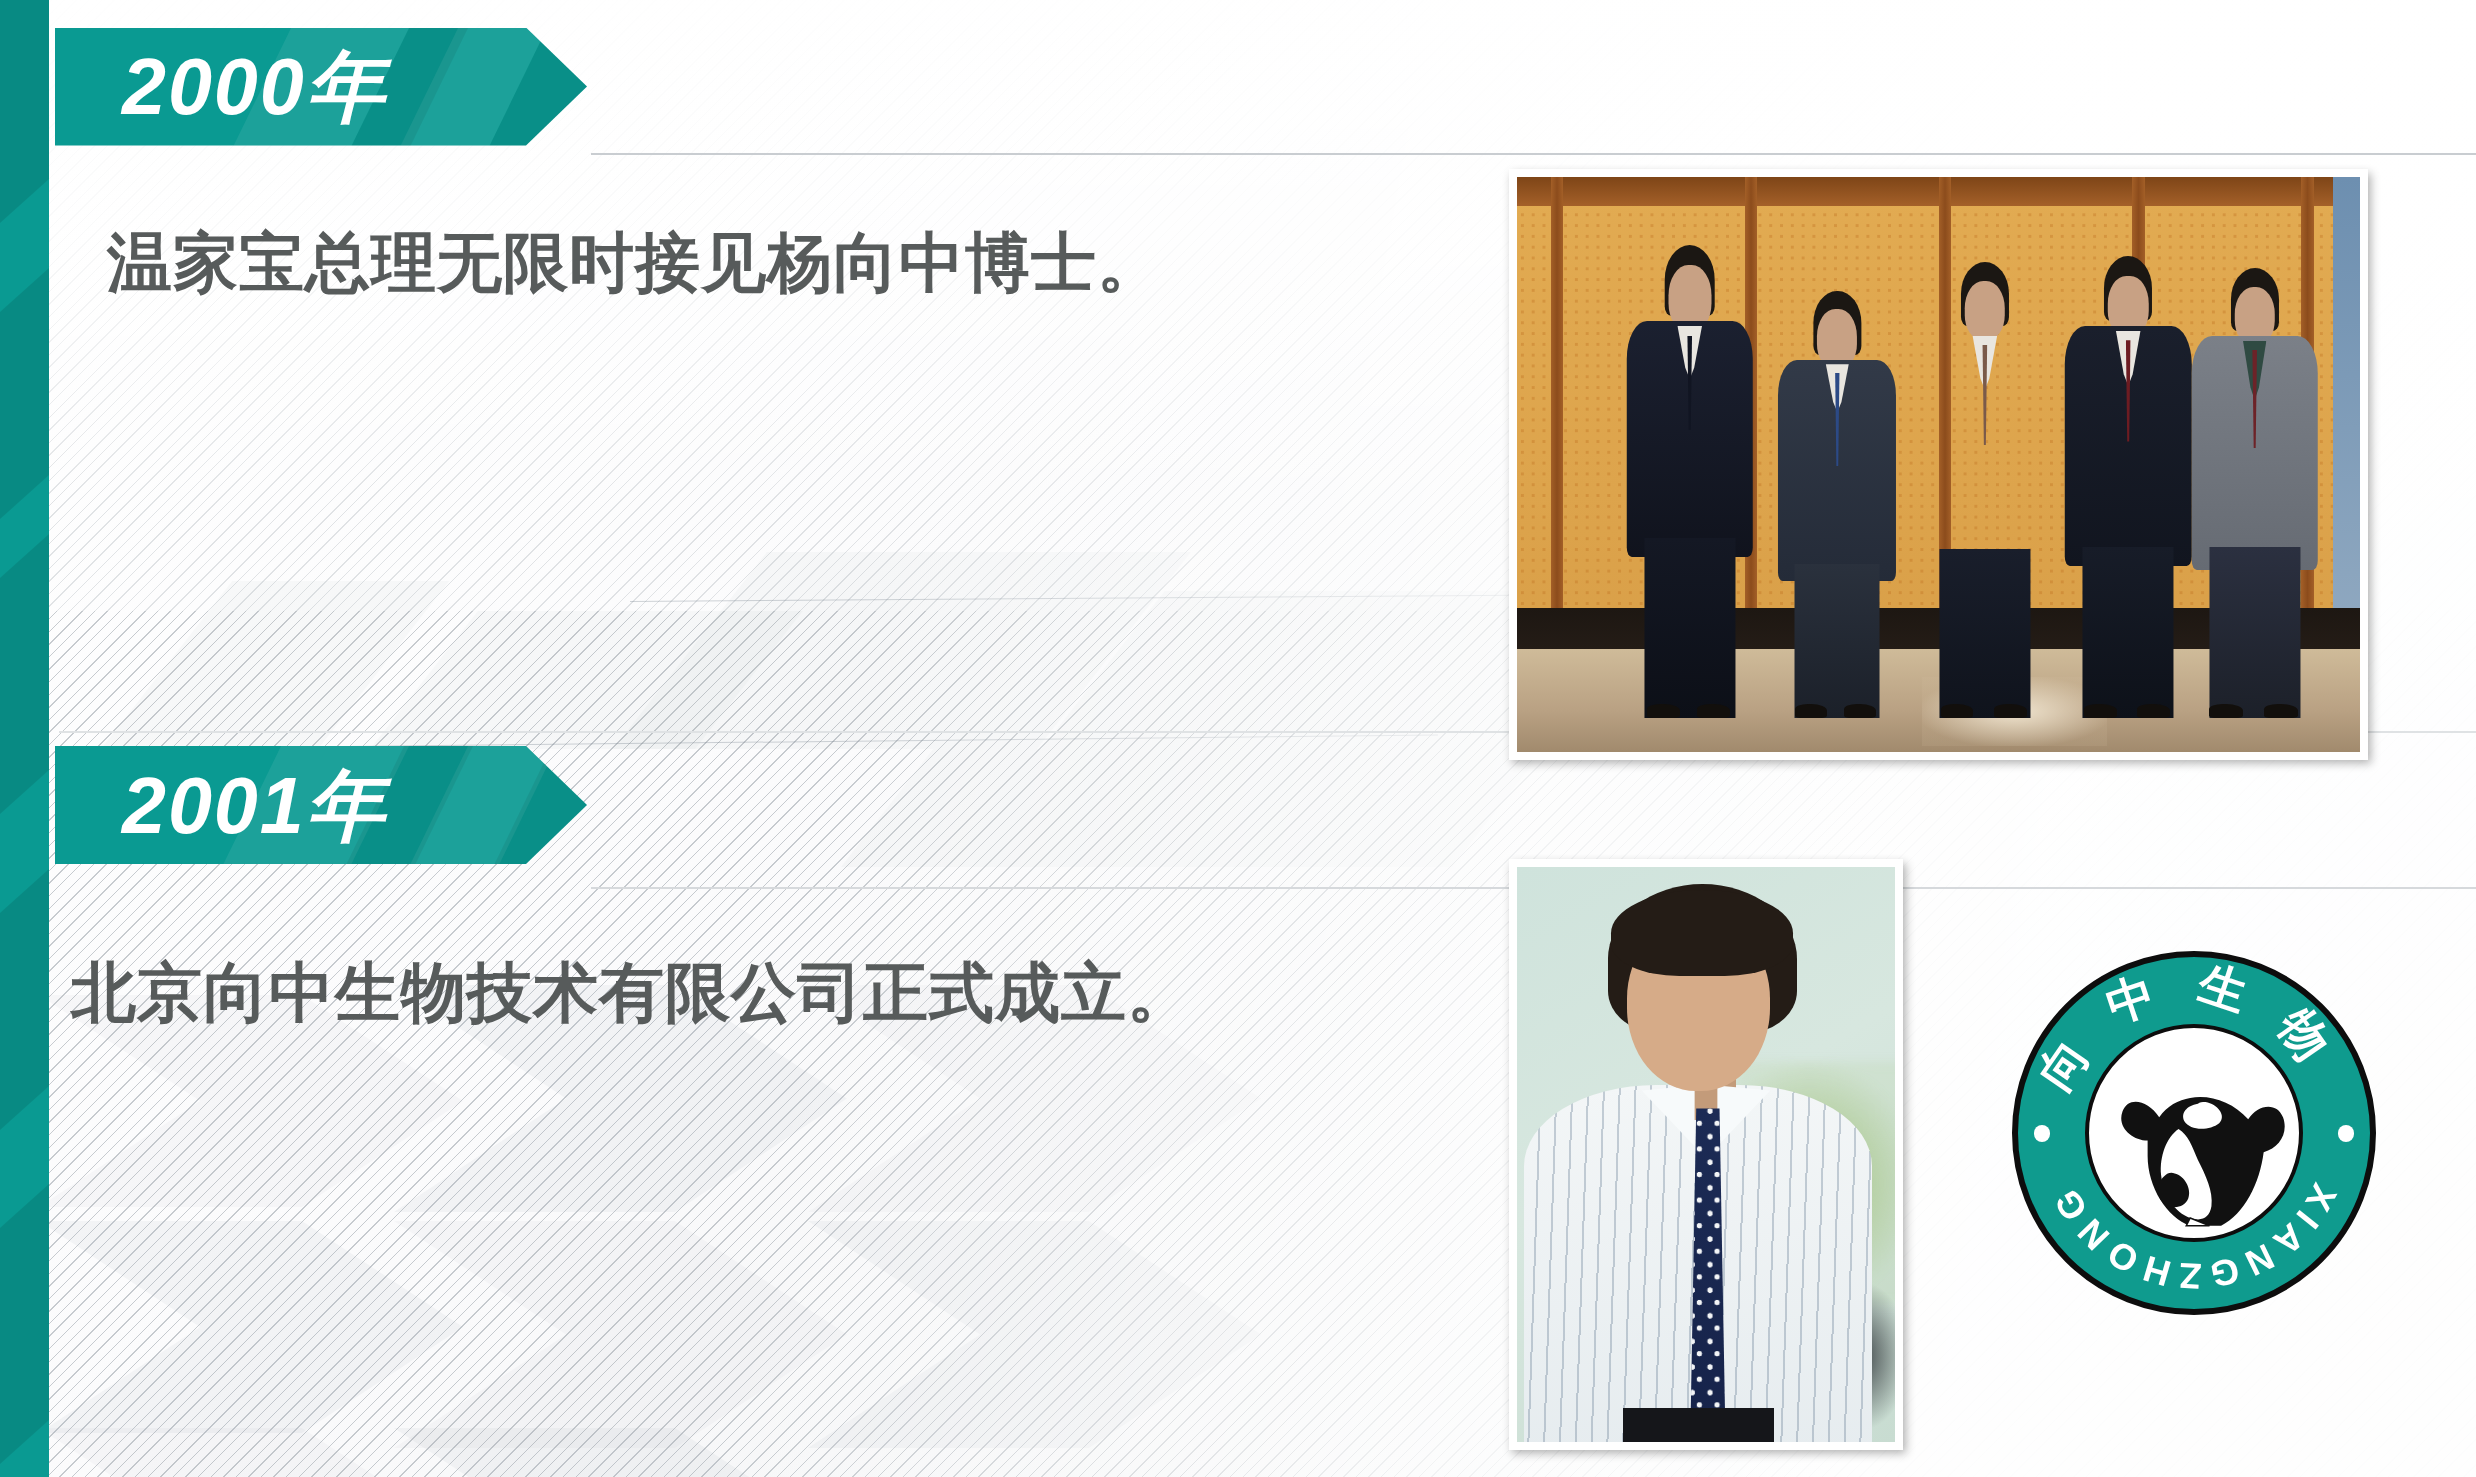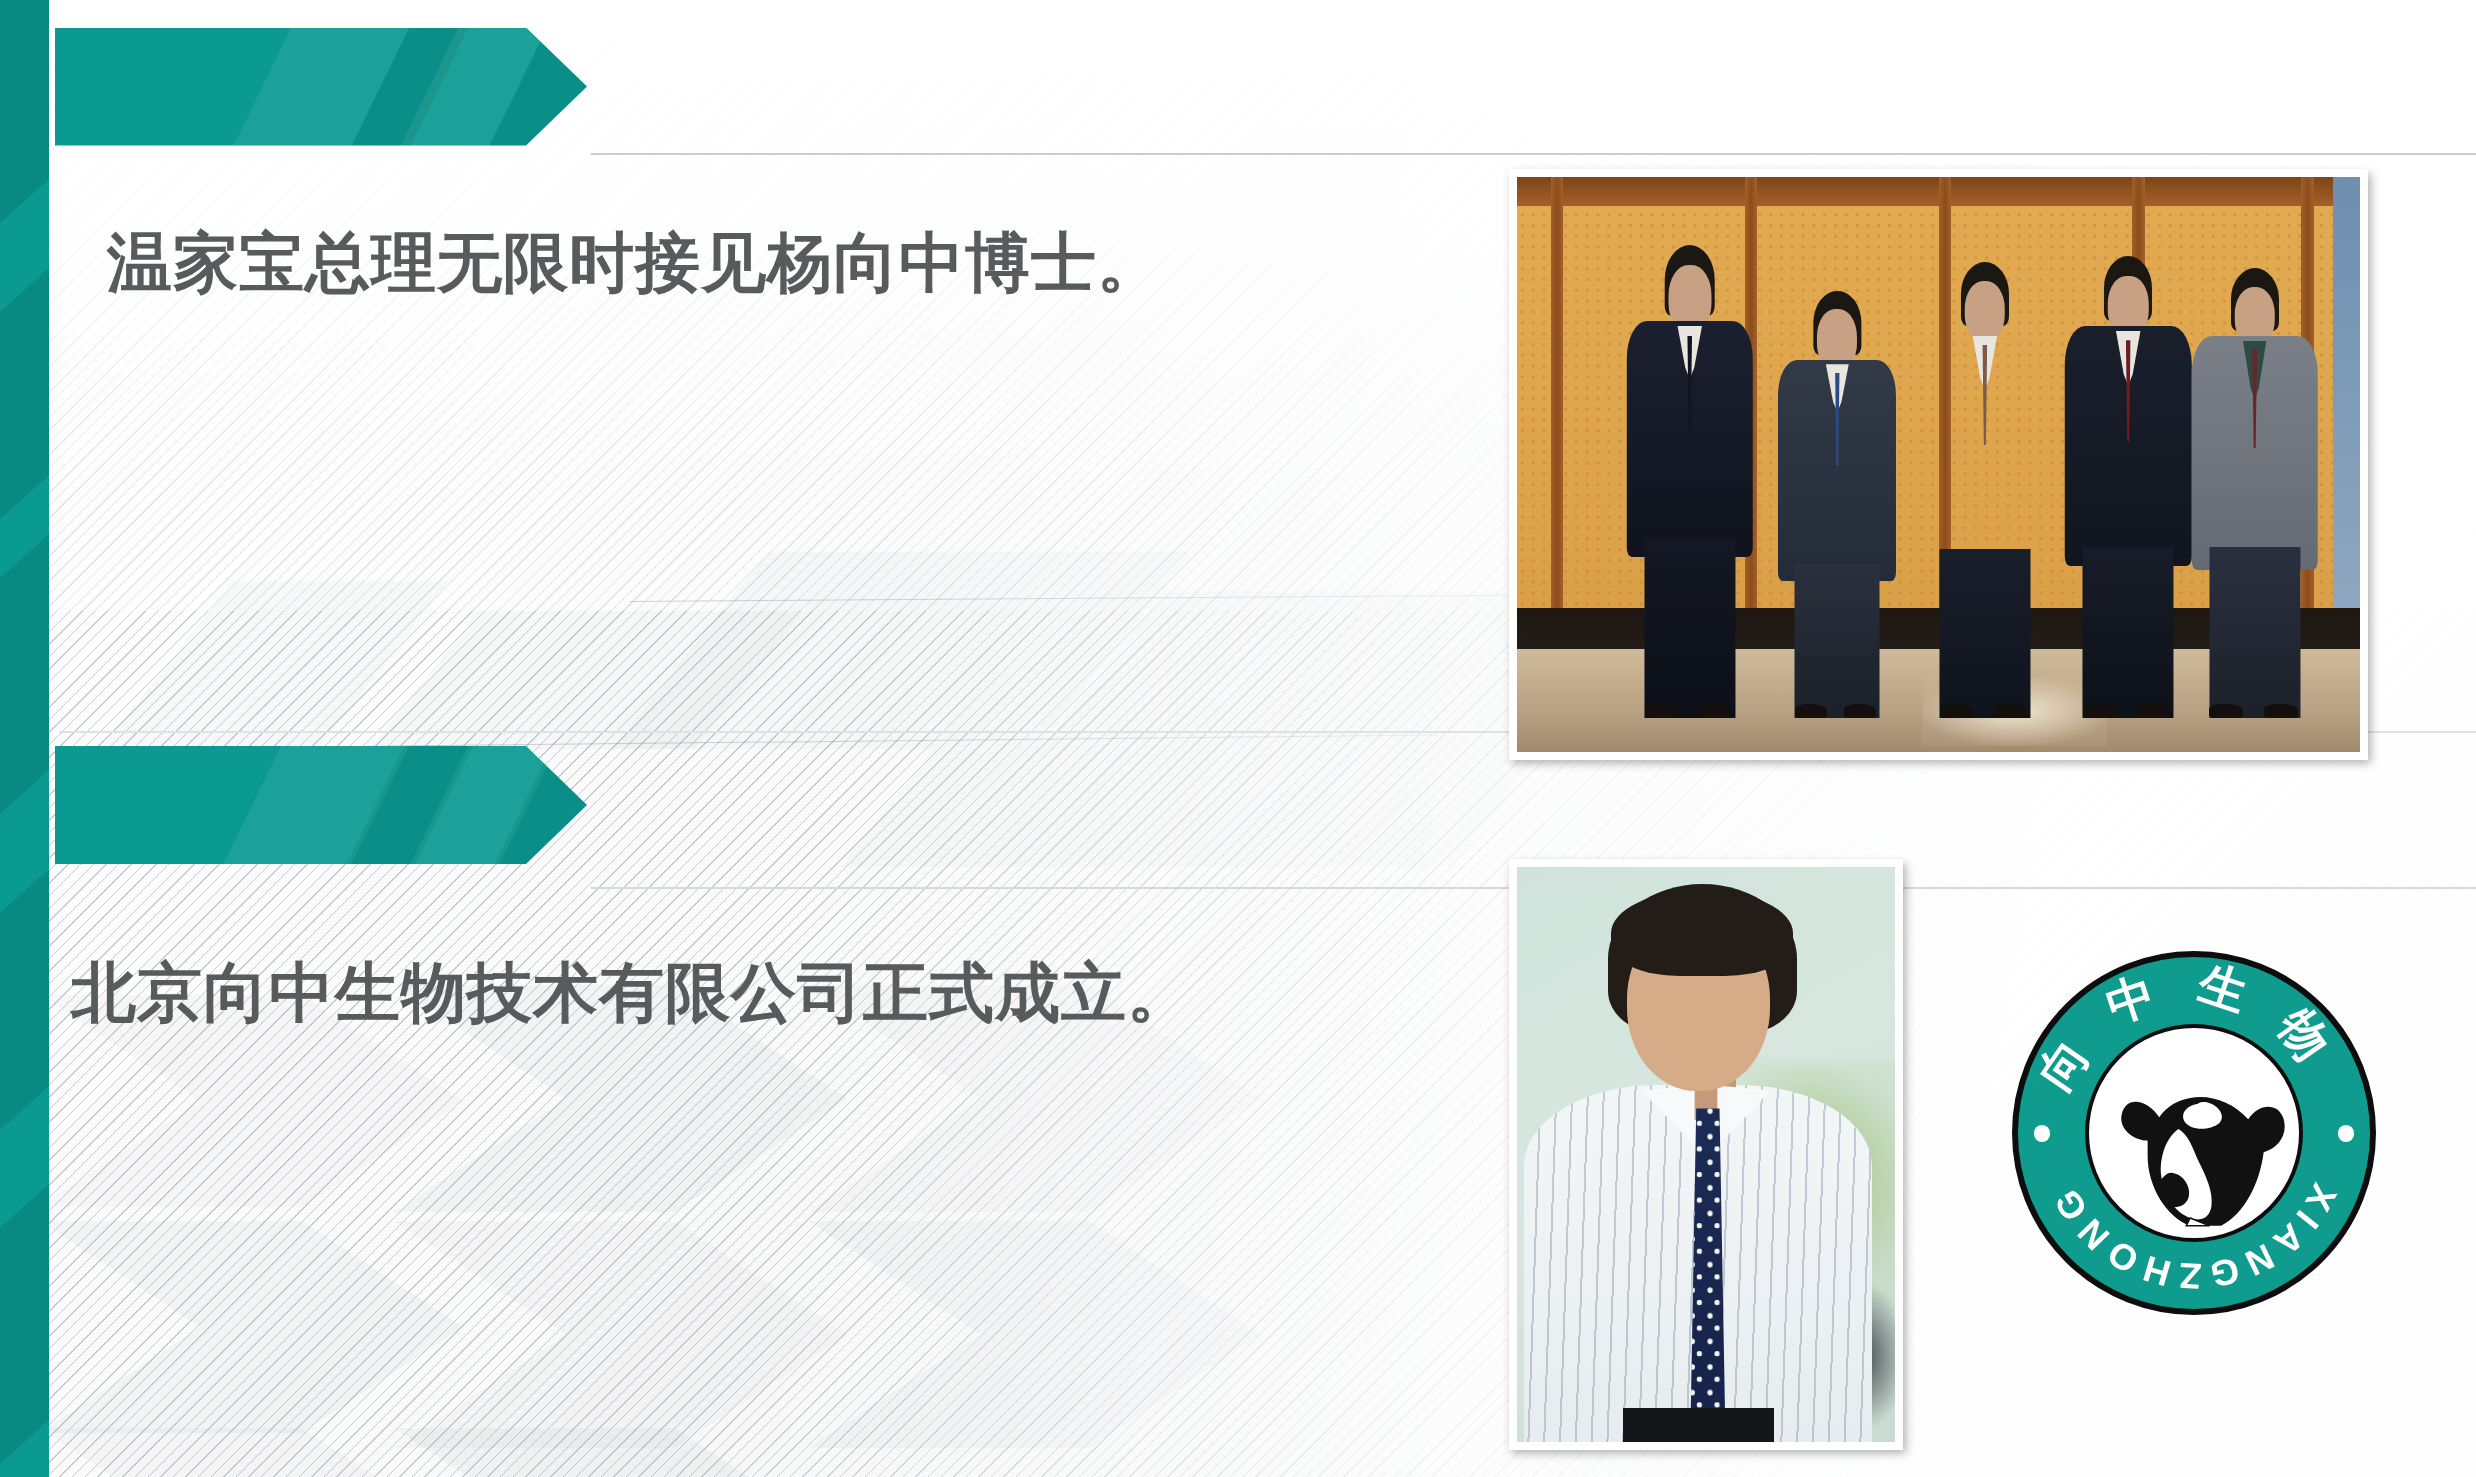--- a/index.html
+++ b/index.html
@@ -390,20 +390,21 @@
 
   <div class="hrule" style="left:591px; top:153px; right:0;"></div>
   <div class="hrule" style="left:59px; top:731px; right:0; background:#dfe2e4;"></div>
   <div class="hrule" style="left:591px; top:887px; right:0; background:#d6d9dc;"></div>
 
   <div class="banner" style="left:55px; top:27.6px; width:532px;">
     <div class="glint" style="left:207px; width:118px;"></div>
     <div class="glint" style="left:374px; width:89px;"></div>
     <div class="glint dark" style="left:325px; width:59px;"></div>
     <div class="glint dark" style="left:463px; width:108px;"></div>
+    <span class="banner-label">2000年</span>
   </div>
 
   <div class="body-line" style="left:71px; top:219px;margin-left:36px;">温家宝总理无限时接见杨向中博士。</div>
 
   <div class="photo" style="left:1509px; top:169px; width:859px; height:591px;">
     <div class="photo-inner">
       <div class="gp-wall"></div>
       <div class="gp-top"></div>
       <div class="gp-post" style="left:4%;"></div>
       <div class="gp-post" style="left:27%;"></div>
@@ -470,20 +471,21 @@
         <div class="shoe" style="left:57%; width:27%;"></div>
       </div>
     </div>
   </div>
 
   <div class="banner" style="left:55px; top:746px; width:532px;">
     <div class="glint" style="left:197px; width:128px;"></div>
     <div class="glint" style="left:384px; width:89px;"></div>
     <div class="glint dark" style="left:320px; width:69px;"></div>
     <div class="glint dark" style="left:468px; width:108px;"></div>
+    <span class="banner-label">2001年</span>
   </div>
 
   <div class="body-line" style="left:71px; top:949px;text-align:right;">北京向中生物技术有限公司正式成立。</div>
 
   <div class="photo" style="left:1509px; top:859px; width:394px; height:591px;">
     <div class="photo-inner">
       <div class="pt-bg"></div>
       <div class="pt-green"></div>
       <div class="pt-dark"></div>
       <div class="pt-torso"></div>

